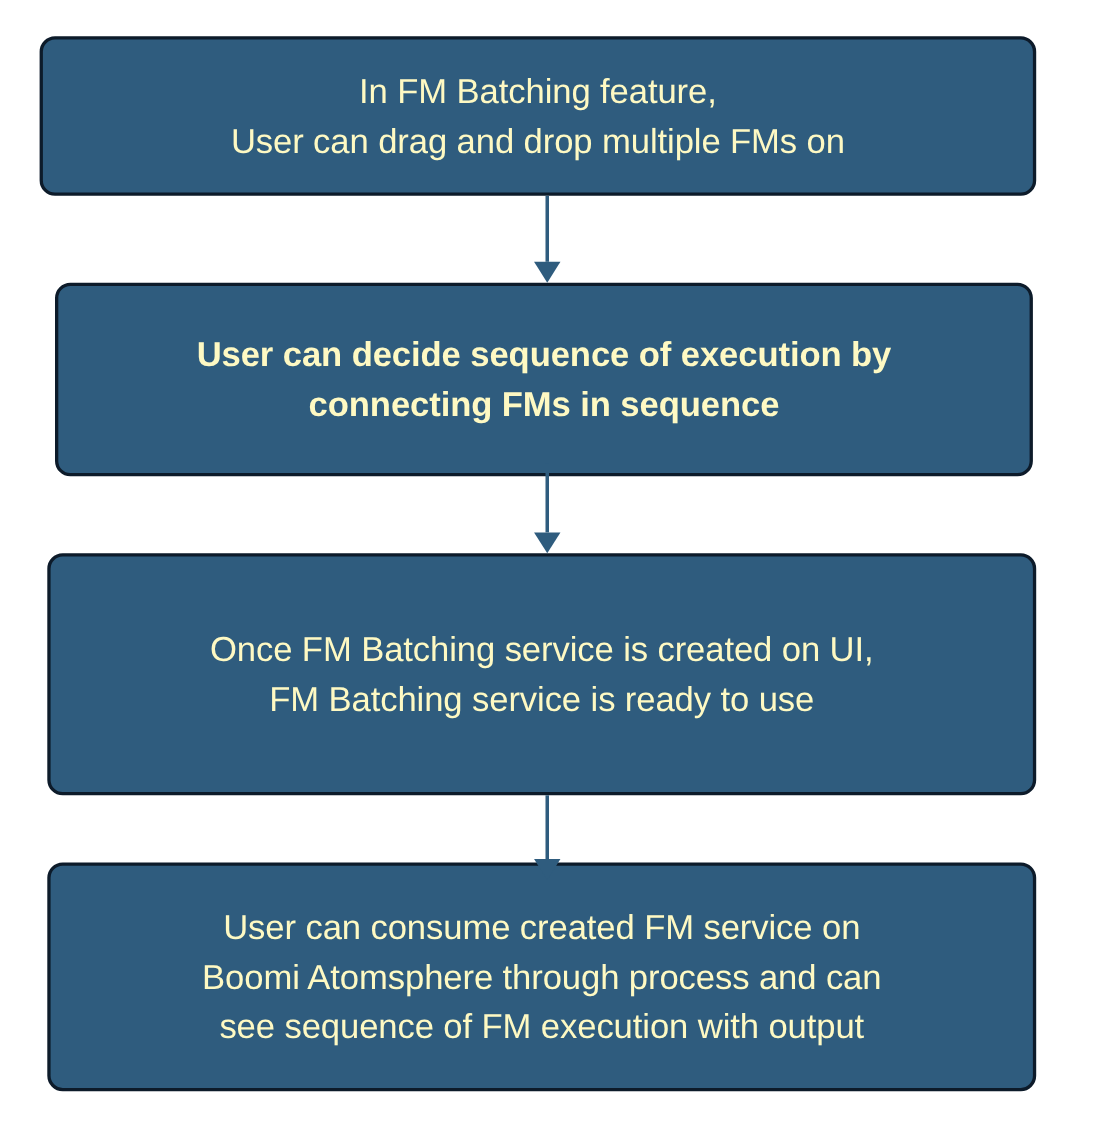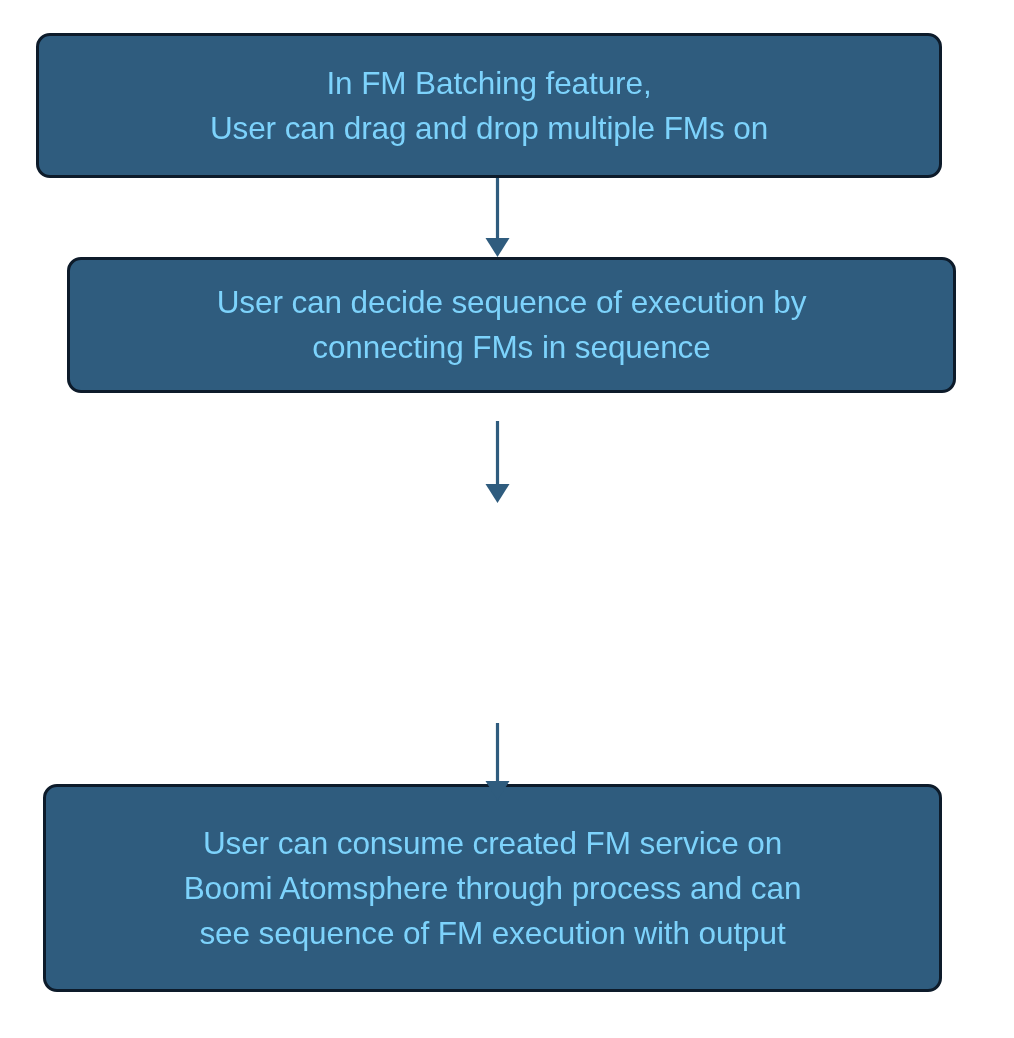--- a/index.html
+++ b/index.html
@@ -26,32 +26,32 @@
   .node {
     position: absolute;
     box-sizing: border-box;
     background: #2F5C7E;
     border: 3px solid #0D1B2A;
     border-radius: 14px;
     display: flex;
     align-items: center;
     justify-content: center;
     text-align: center;
-    color: #7dd3fc;
+    color: #fef9c3;
     font-size: 31.5px;
     line-height: 45px;
     font-weight: 400;
     letter-spacing: -0.1px;
     padding: 0 16px;
     white-space: pre-line;
   }
 
   
   #node-1 { left: 36px;  top: 33px;  width: 906px; height: 145px; }
-  #node-2 { left: 67px;  top: 257px; width: 889px; height: 136px; }
+  #node-2 { left: 50px;  top: 257px; width: 889px; height: 176px; font-weight: bold; }
   #node-3 { left: 43px;  top: 503px; width: 899px; height: 220px; }
   #node-4 { left: 43px;  top: 784px; width: 899px; height: 208px; }
 
   .connector {
     position: absolute;
     left: 0;
     top: 0;
     width: 1014px;
     height: 1038px;
     pointer-events: none;
@@ -68,20 +68,22 @@
 <body>
 
 <div id="flowchart">
 
   <div class="node" id="node-1">In FM Batching feature,
 User can drag and drop multiple FMs on</div>
 
   <div class="node" id="node-2">User can decide sequence of execution by
 connecting FMs in sequence</div>
 
+  <div class="node" id="node-3">Once FM Batching service is created on UI,
+FM Batching service is ready to use</div>
 
   <div class="node" id="node-4">User can consume created FM service on
 Boomi Atomsphere through process and can
 see sequence of FM execution with output</div>
 
   <svg class="connector" viewBox="0 0 1014 1038">
 
     <g>
       <line x1="497.5" y1="178" x2="497.5" y2="238"></line>
       <polygon points="485.5,238 509.5,238 497.5,257"></polygon>

